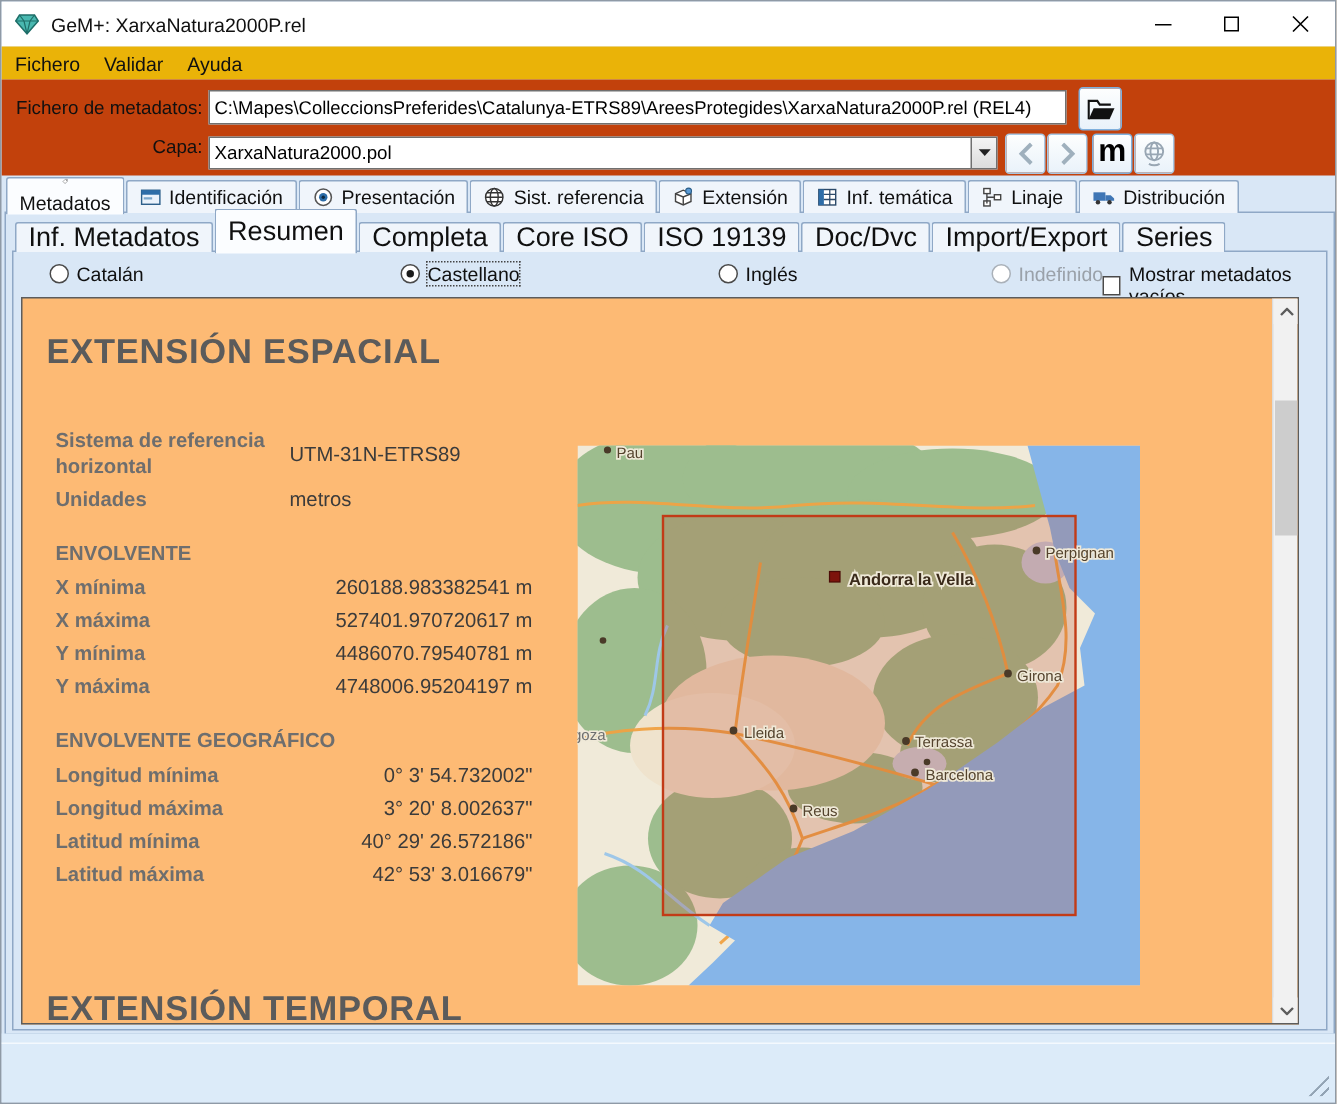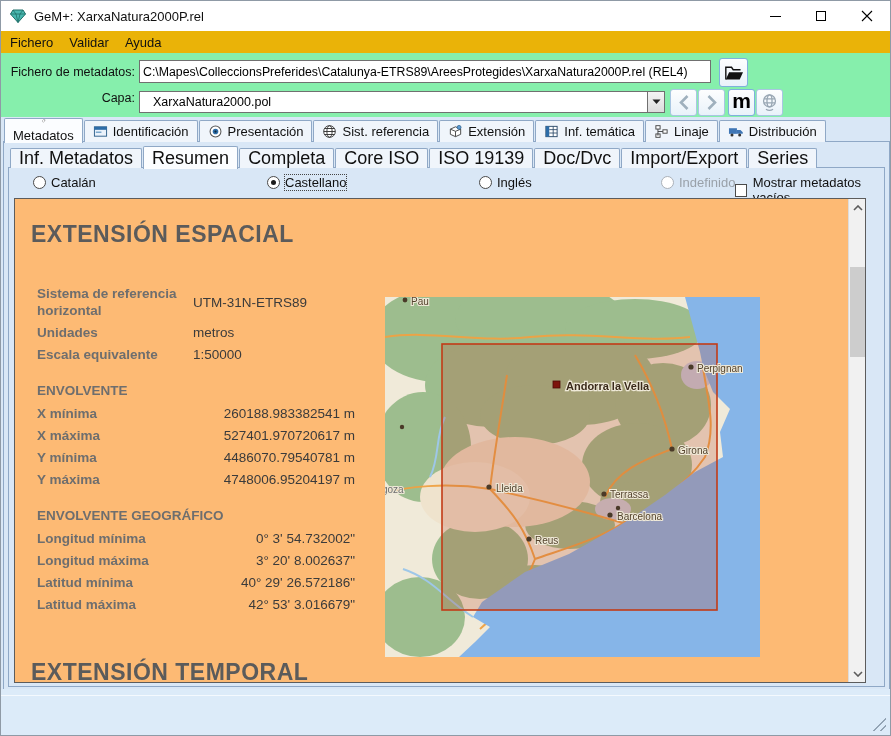--- a/index.html
+++ b/index.html
@@ -19,25 +19,25 @@
   .glyph-min { width:11px; height:1px; background:#000; display:block; }
   .glyph-max { width:10px; height:10px; border:1px solid #000; display:block; }
 
   
   .menubar { position:absolute; left:0; top:30px; width:100%; height:22px; background:#eab308;
              display:flex; align-items:center; font-size:13px; color:#111; }
   .menu-item { padding:2px 7px; margin-left:2px; }
   .menu-item:first-child { margin-left:2px; }
 
   
-  .toolbar { position:absolute; left:0; top:52px; width:100%; height:64px; background:#86efac; }
+  .toolbar { position:absolute; left:0; top:52px; width:100%; height:64px; background:#c2410c; }
   .tb-label { position:absolute; font-size:12.5px; color:#101010; text-align:right; width:128px; left:6px; }
   .field { position:absolute; background:#fff; border:1px solid #707070; font-size:12.3px;
            color:#000; padding:2px 3px; font-family:"Liberation Sans",sans-serif; }
-  .combo { position:absolute; background:#fff; border:1px solid #707070; display:flex; align-items:center;padding-left:10px; }
+  .combo { position:absolute; background:#fff; border:1px solid #707070; display:flex; align-items:center; }
   .combo .combo-text { flex:1; font-size:12.5px; color:#000; padding:0 3px; white-space:nowrap; overflow:hidden; }
   .combo .combo-btn { width:17px; align-self:stretch; border-left:1px solid #707070;
                       background:linear-gradient(#f4f4f4,#dcdcdc); display:flex; align-items:center; justify-content:center; }
   .combo .combo-btn svg { display:block; }
   .tbtn { position:absolute; width:27px; height:27px; border:1px solid #7fb0dd; border-radius:3px;
           background:linear-gradient(#fdfefe,#e9f2fa); display:flex; align-items:center; justify-content:center; }
   .tbtn.disabled { border-color:#a8c6e2; }
   .m-glyph { font-size:21px; font-weight:bold; color:#000; line-height:20px; margin-top:-4px; }
 
   
@@ -46,21 +46,21 @@
           background:#f0f5fb; border:1px solid #8fa8c6; border-bottom:none; border-radius:2px 2px 0 0; margin-right:1px; }
   .mtab.selected { height:25px; background:#fbfdff; margin-bottom:-1px;flex-direction:column; }
   .mtab svg { display:block; }
 
   
   .mainpanel { position:absolute; left:2px; top:140px; width:887px; height:549px;
                background:#d9e7f6; border:1px solid #8fa8c6; }
   .subtabs { position:absolute; left:6px; top:3px; height:23px; display:flex; align-items:flex-end; z-index:3; }
   .stab { height:20px; padding:0 8px; display:flex; align-items:center; font-size:18px; color:#101010;
           background:#f0f5fb; border:1px solid #8fa8c6; border-bottom:none; border-radius:2px 2px 0 0; margin-right:1px; }
-  .stab.selected { height:23px; background:#fbfdff; margin-bottom:-1px;text-align:right; }
+  .stab.selected { height:30px; background:#fbfdff; margin-bottom:-1px;text-align:right; }
   .subpanel { position:absolute; left:4px; top:25px; width:877px; height:520px;
               background:#d9e7f6; border:1px solid #8fa8c6; }
 
   
   .langbar { position:absolute; left:0; top:0; width:100%; height:30px; }
   .radio-item { position:absolute; top:7px; display:flex; align-items:center; gap:5px; font-size:13px; color:#101010; }
   .radio-circle { width:13px; height:13px; border-radius:50%; border:1px solid #4a4a4a; background:#fff; position:relative; }
   .radio-item.selected .radio-circle::after { content:""; position:absolute; left:3px; top:3px; width:5px; height:5px;
               border-radius:50%; background:#1c1c1c; }
   .radio-item.disabled { color:#9aa1a9; }
@@ -307,24 +307,20 @@
         <div class="h-section" style="top:22px;">EXTENSIÓN ESPACIAL</div>
 
         <div class="infocol">
           <div class="irow" style="min-height:34px;">
             <span class="lbl">Sistema de referencia horizontal</span>
             <span class="val">UTM-31N-ETRS89</span>
           </div>
           <div class="irow">
             <span class="lbl">Unidades</span>
             <span class="val">metros</span>
-          </div>
-          <div class="irow">
-            <span class="lbl">Escala equivalente</span>
-            <span class="val">1:50000</span>
           </div>
 
           <div class="subhead">ENVOLVENTE</div>
           <div class="irow">
             <span class="lbl">X mínima</span>
             <span class="val num">260188.983382541 m</span>
           </div>
           <div class="irow">
             <span class="lbl">X máxima</span>
             <span class="val num">527401.970720617 m</span>

